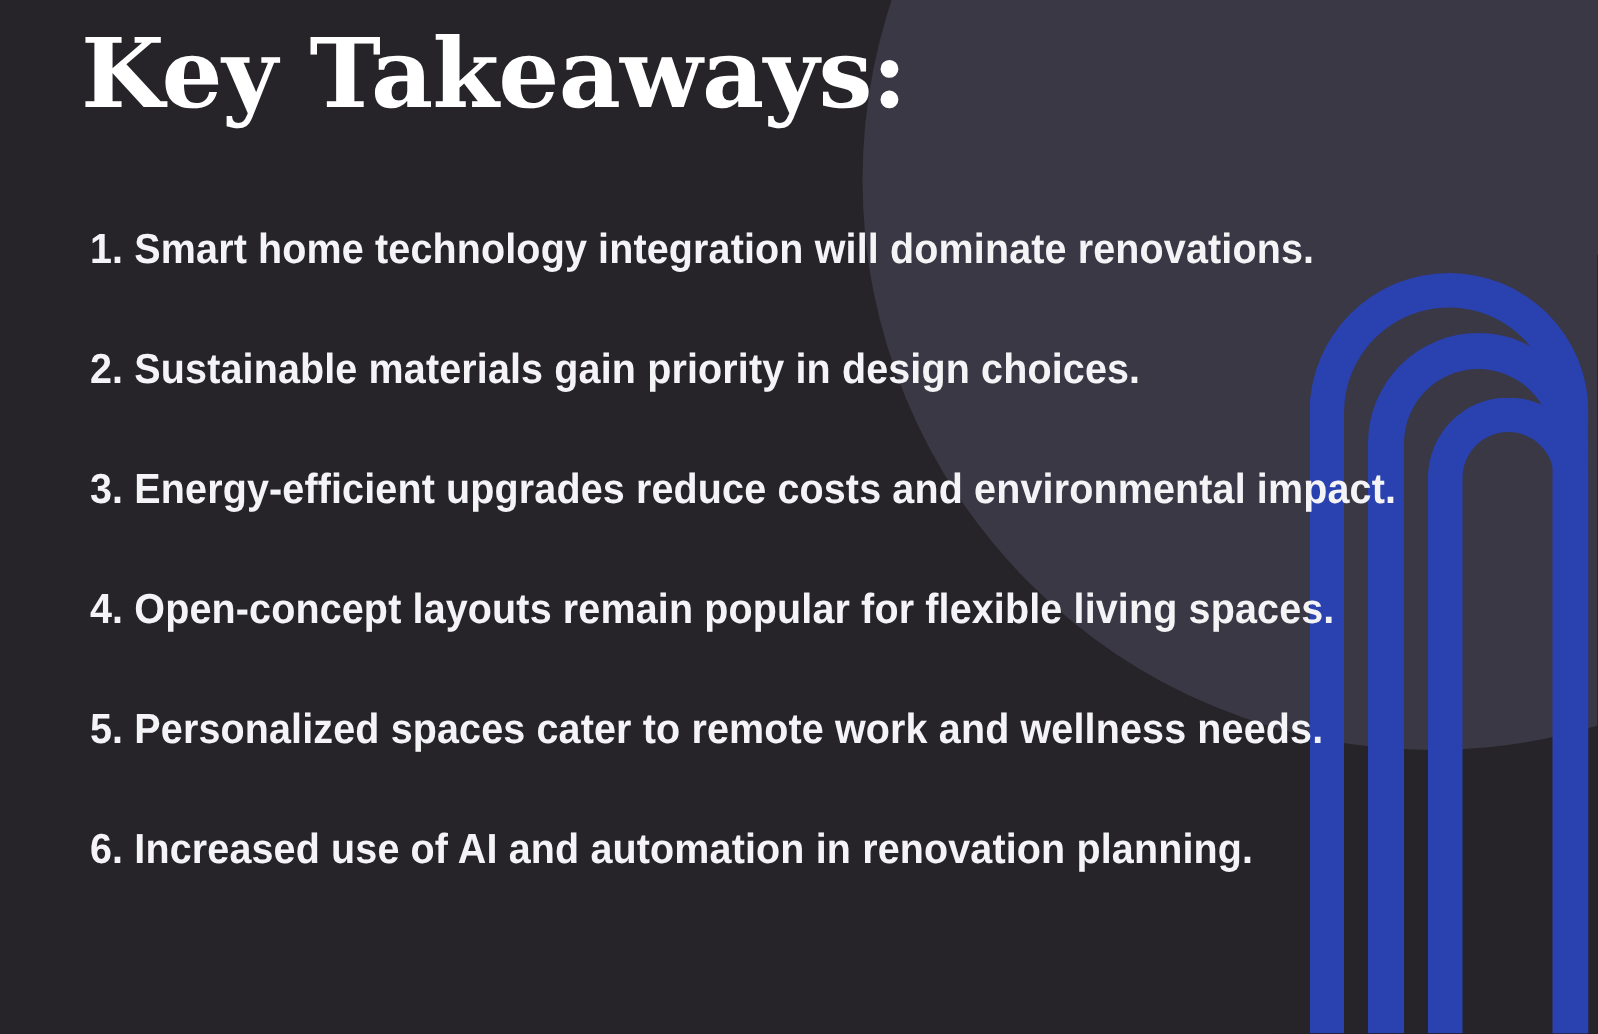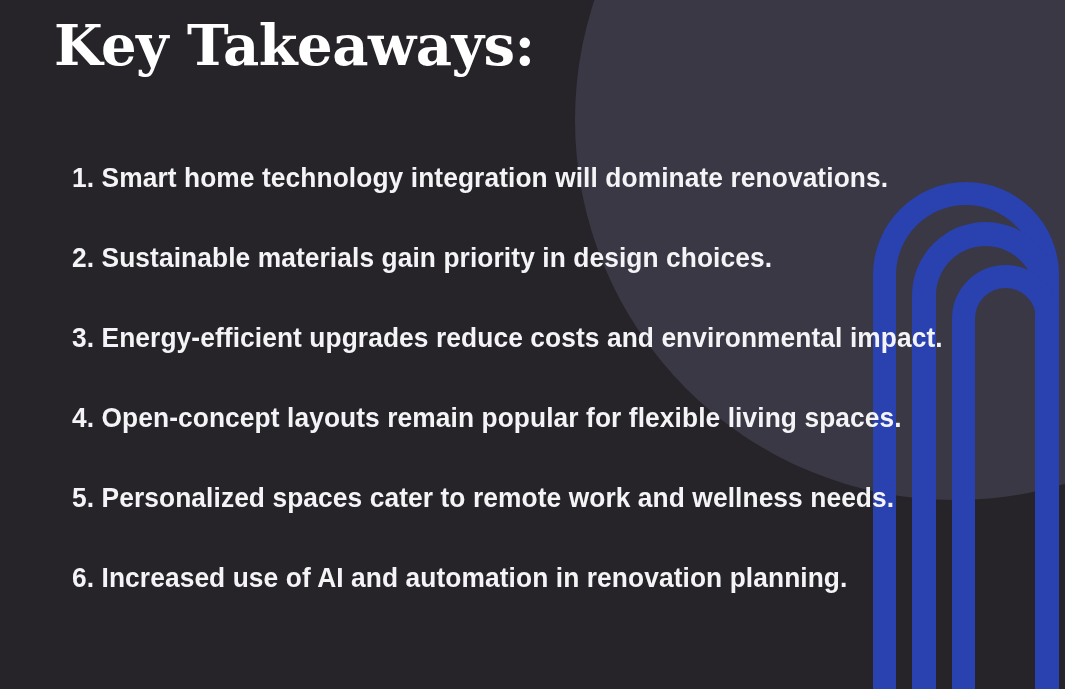--- a/index.html
+++ b/index.html
@@ -83,32 +83,32 @@
     inset: 0;
     padding: 0;
   }
   .title {
     position: absolute;
     left: 54px;
     top: 15px;
     margin: 0;
     font-family: "DejaVu Serif", "Liberation Serif", serif;
     font-weight: 700;
-    font-size: 56px;
+    font-size: 64px;
     line-height: 1.08;
     letter-spacing: -0.5px;
     color: #ffffff;
     white-space: nowrap;
   }
   .takeaways {
     position: absolute;
     left: 56px;
     top: 148px;
     right: 120px;
-    margin: 16px;
+    margin: 4px;
     padding: 0;
     list-style: none;
   }
   .takeaway-item {
     color: #f4f4f6;
     font-family: "Liberation Sans", sans-serif;
     font-weight: 700;
     font-size: 28px;
     line-height: 1.0;
     letter-spacing: 0.1px;

